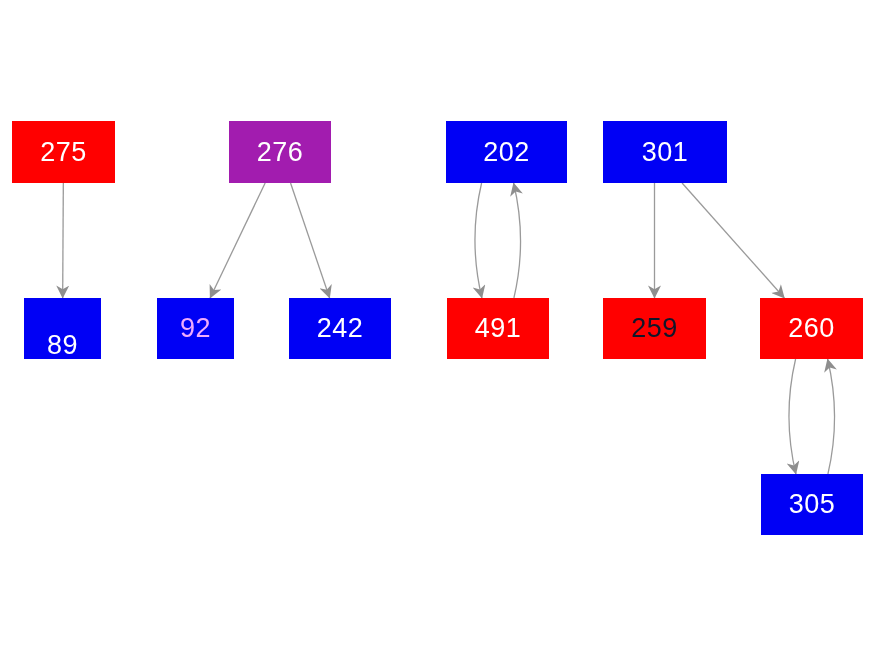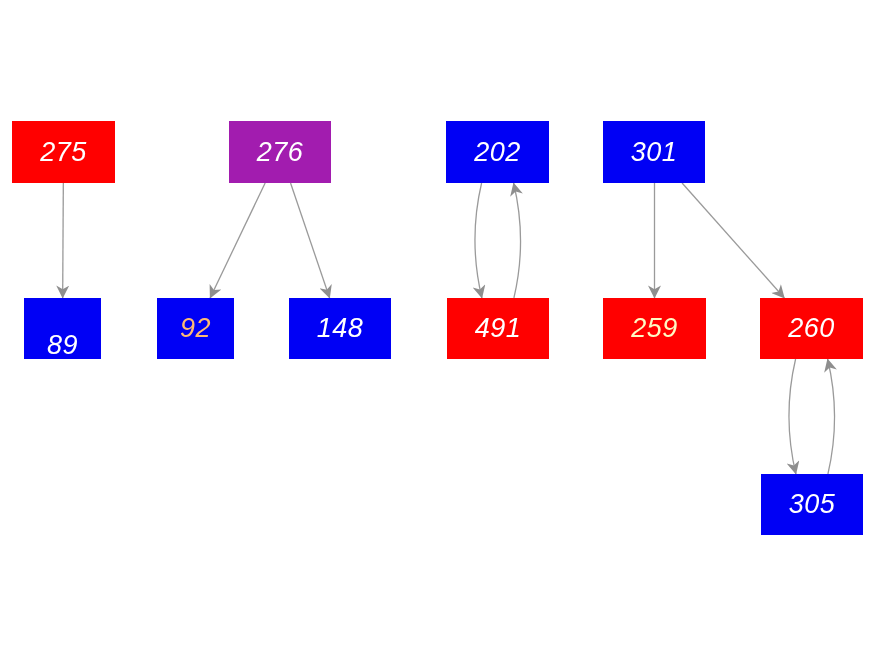--- a/index.html
+++ b/index.html
@@ -7,21 +7,20 @@
     padding: 0;
     background: #ffffff;
     font-family: "Liberation Sans", "DejaVu Sans", sans-serif;
   }
   #canvas {
     position: relative;
     width: 875px;
     height: 656px;
     background: #ffffff;
     overflow: hidden;
-    font-style: italic;
   }
   #edges {
     position: absolute;
     left: 0;
     top: 0;
     width: 875px;
     height: 656px;
   }
   .node {
     position: absolute;
@@ -59,36 +58,36 @@
   <div id="nodes">
       <div class="node" style="left: 12px; top: 121px; width: 103px; height: 62px; background: rgb(255, 0, 0); color: rgb(255, 255, 255);">
         <span>275</span>
       </div>
       <div class="node" style="left: 24px; top: 298px; width: 77px; height: 61px; background: rgb(0, 0, 245); color: rgb(255, 255, 255); align-items: flex-end;">
         <span>89</span>
       </div>
       <div class="node" style="left: 229px; top: 121px; width: 102px; height: 62px; background: #a21caf; color: rgb(255, 255, 255);">
         <span>276</span>
       </div>
-      <div class="node" style="left: 157px; top: 298px; width: 77px; height: 61px; background: rgb(0, 0, 245); color: #fdba74; text-align: right;">
+      <div class="node" style="left: 157px; top: 298px; width: 77px; height: 61px; background: rgb(0, 0, 245); color: #f0abfc; text-align: right;">
         <span>92</span>
       </div>
       <div class="node" style="left: 289px; top: 298px; width: 102px; height: 61px; background: rgb(0, 0, 245); color: rgb(255, 255, 255);">
-        <span>148</span>
+        <span>242</span>
       </div>
-      <div class="node" style="left: 446px; top: 121px; width: 103px; height: 62px; background: rgb(0, 0, 245); color: rgb(255, 255, 255);">
+      <div class="node" style="left: 446px; top: 121px; width: 121px; height: 62px; background: rgb(0, 0, 245); color: rgb(255, 255, 255);">
         <span>202</span>
       </div>
       <div class="node" style="left: 447px; top: 298px; width: 102px; height: 61px; background: rgb(255, 0, 0); color: rgb(255, 255, 255);">
         <span>491</span>
       </div>
-      <div class="node" style="left: 603px; top: 121px; width: 102px; height: 62px; background: rgb(0, 0, 245); color: rgb(255, 255, 255);">
+      <div class="node" style="left: 603px; top: 121px; width: 124px; height: 62px; background: rgb(0, 0, 245); color: rgb(255, 255, 255);">
         <span>301</span>
       </div>
-      <div class="node" style="left: 603px; top: 298px; width: 103px; height: 61px; background: rgb(255, 0, 0); color: #fef9c3;">
+      <div class="node" style="left: 603px; top: 298px; width: 103px; height: 61px; background: rgb(255, 0, 0); color: #0f172a;">
         <span>259</span>
       </div>
       <div class="node" style="left: 760px; top: 298px; width: 103px; height: 61px; background: rgb(255, 0, 0); color: rgb(255, 255, 255);">
         <span>260</span>
       </div>
       <div class="node" style="left: 761px; top: 474px; width: 102px; height: 61px; background: rgb(0, 0, 245); color: rgb(255, 255, 255);">
         <span>305</span>
       </div>
     </div>
 </div>

